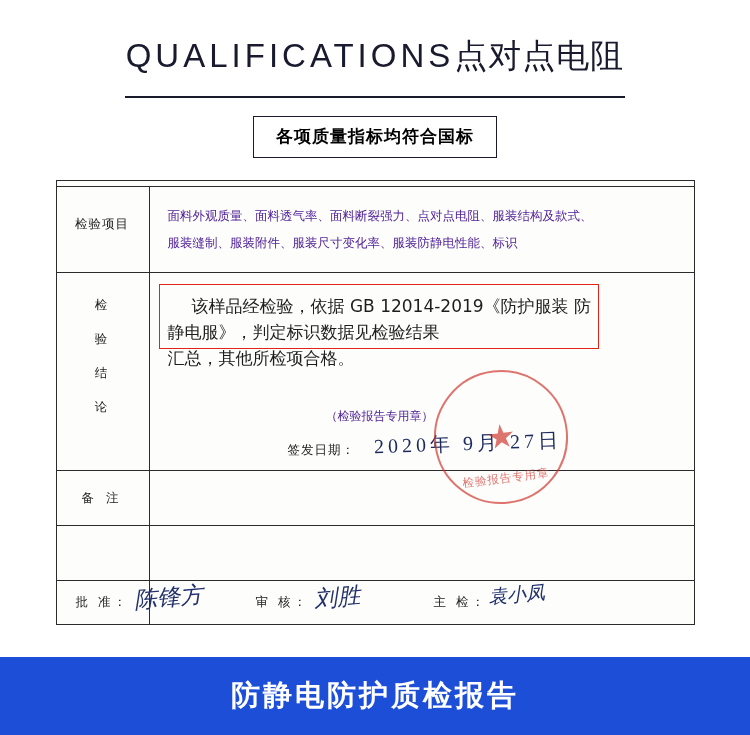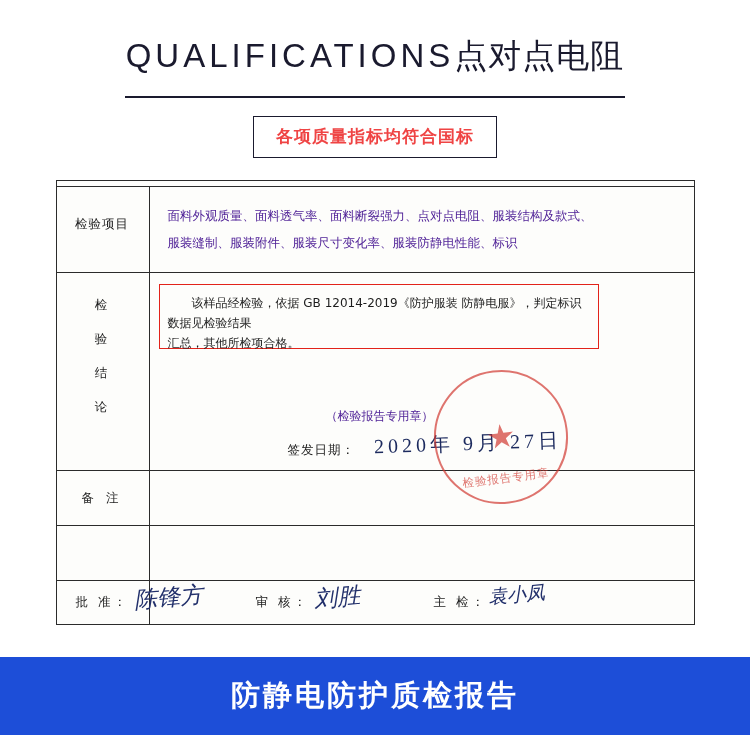--- a/index.html
+++ b/index.html
@@ -50,21 +50,21 @@
   
   .subtitle-wrap {
     text-align: center;
     margin-top: 18px;
   }
   .subtitle-box {
     display: inline-block;
     border: 1px solid #1a1a2e;
     padding: 8px 22px 9px 22px;
     font-size: 17px;
-    color: #ef4444;
+    color: #000000;
     font-weight: bold;
     letter-spacing: 1px;
   }
 
   
   .doc {
     position: relative;
     width: 639px;
     margin: 22px auto 0 auto;
     height: 445px;
@@ -146,22 +146,22 @@
     width: 440px;
     height: 65px;
     border: 1.5px solid #e2231a;
     box-sizing: border-box;
   }
   .concl-text {
     position: absolute;
     left: 112px;
     top: 113px;
     width: 424px;
-    font-size: 12px;
-    line-height: 20px;
+    font-size: 17px;
+    line-height: 26px;
     color: #1d1d1d;
     font-family: "DejaVu Sans", sans-serif;
     text-indent: 24px;
   }
   .concl-text .l2 { text-indent: 0; display: block; }
 
   .seal-note {
     position: absolute;
     left: 270px;
     top: 228px;

